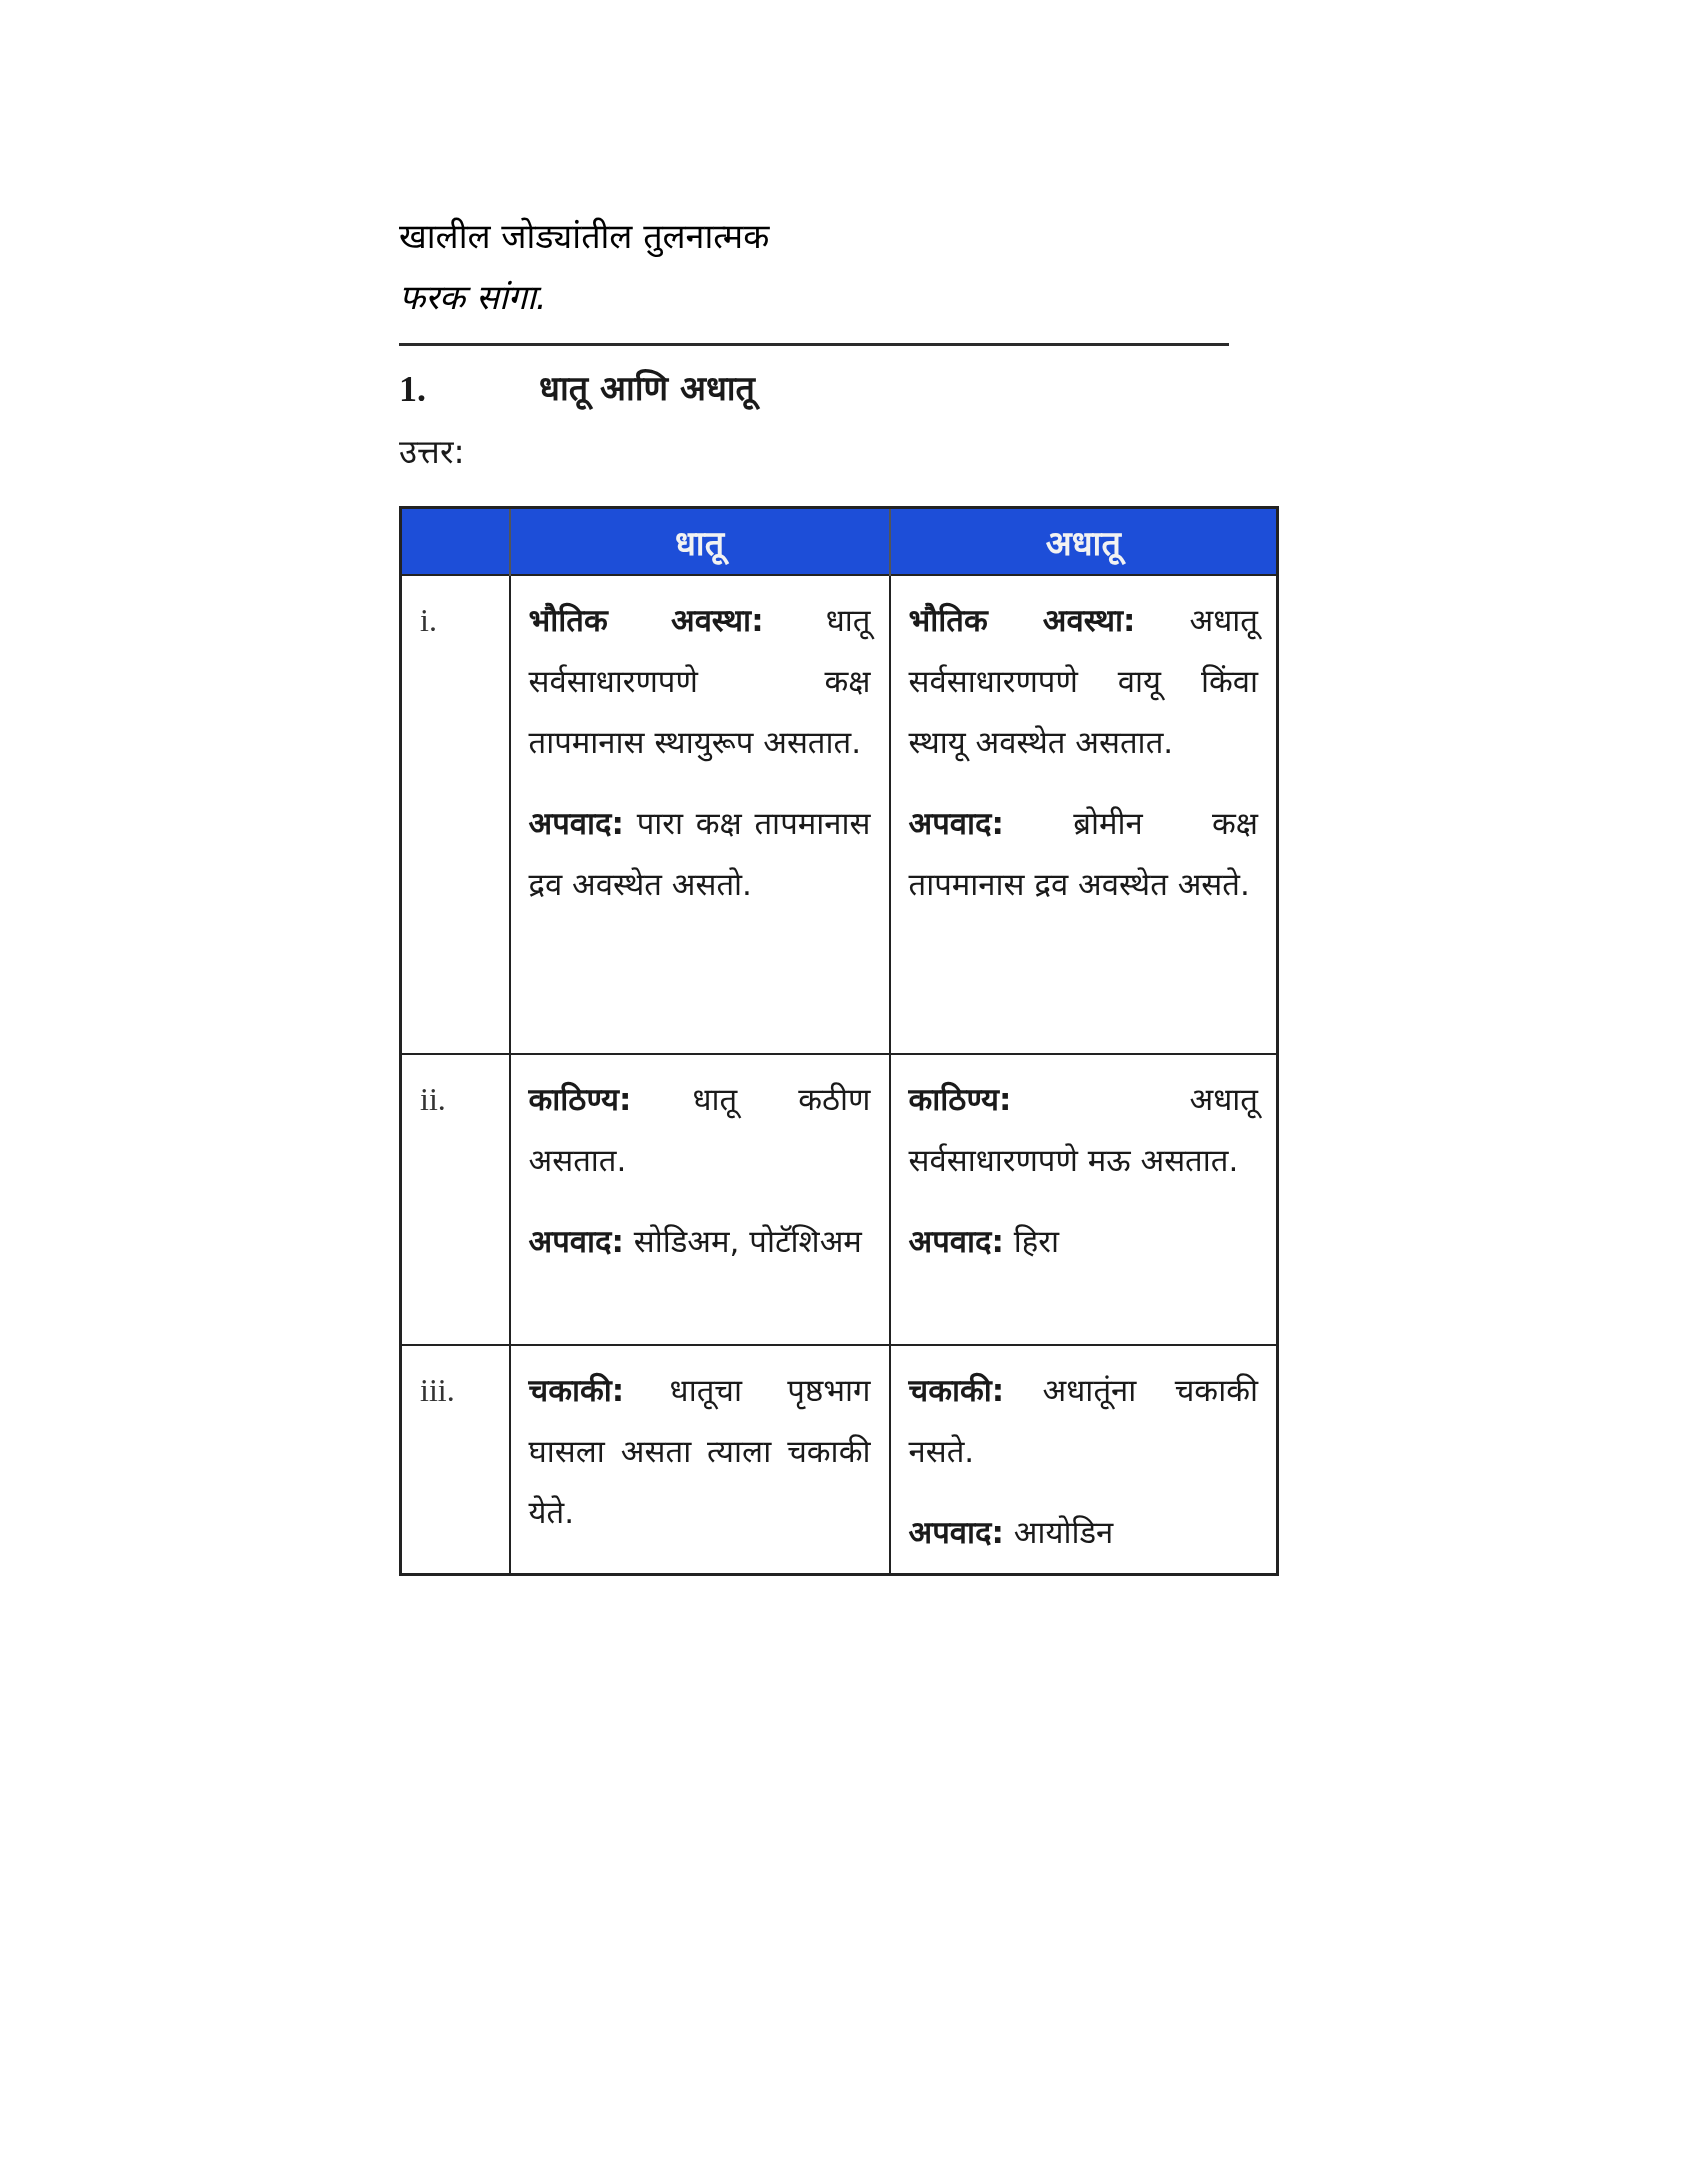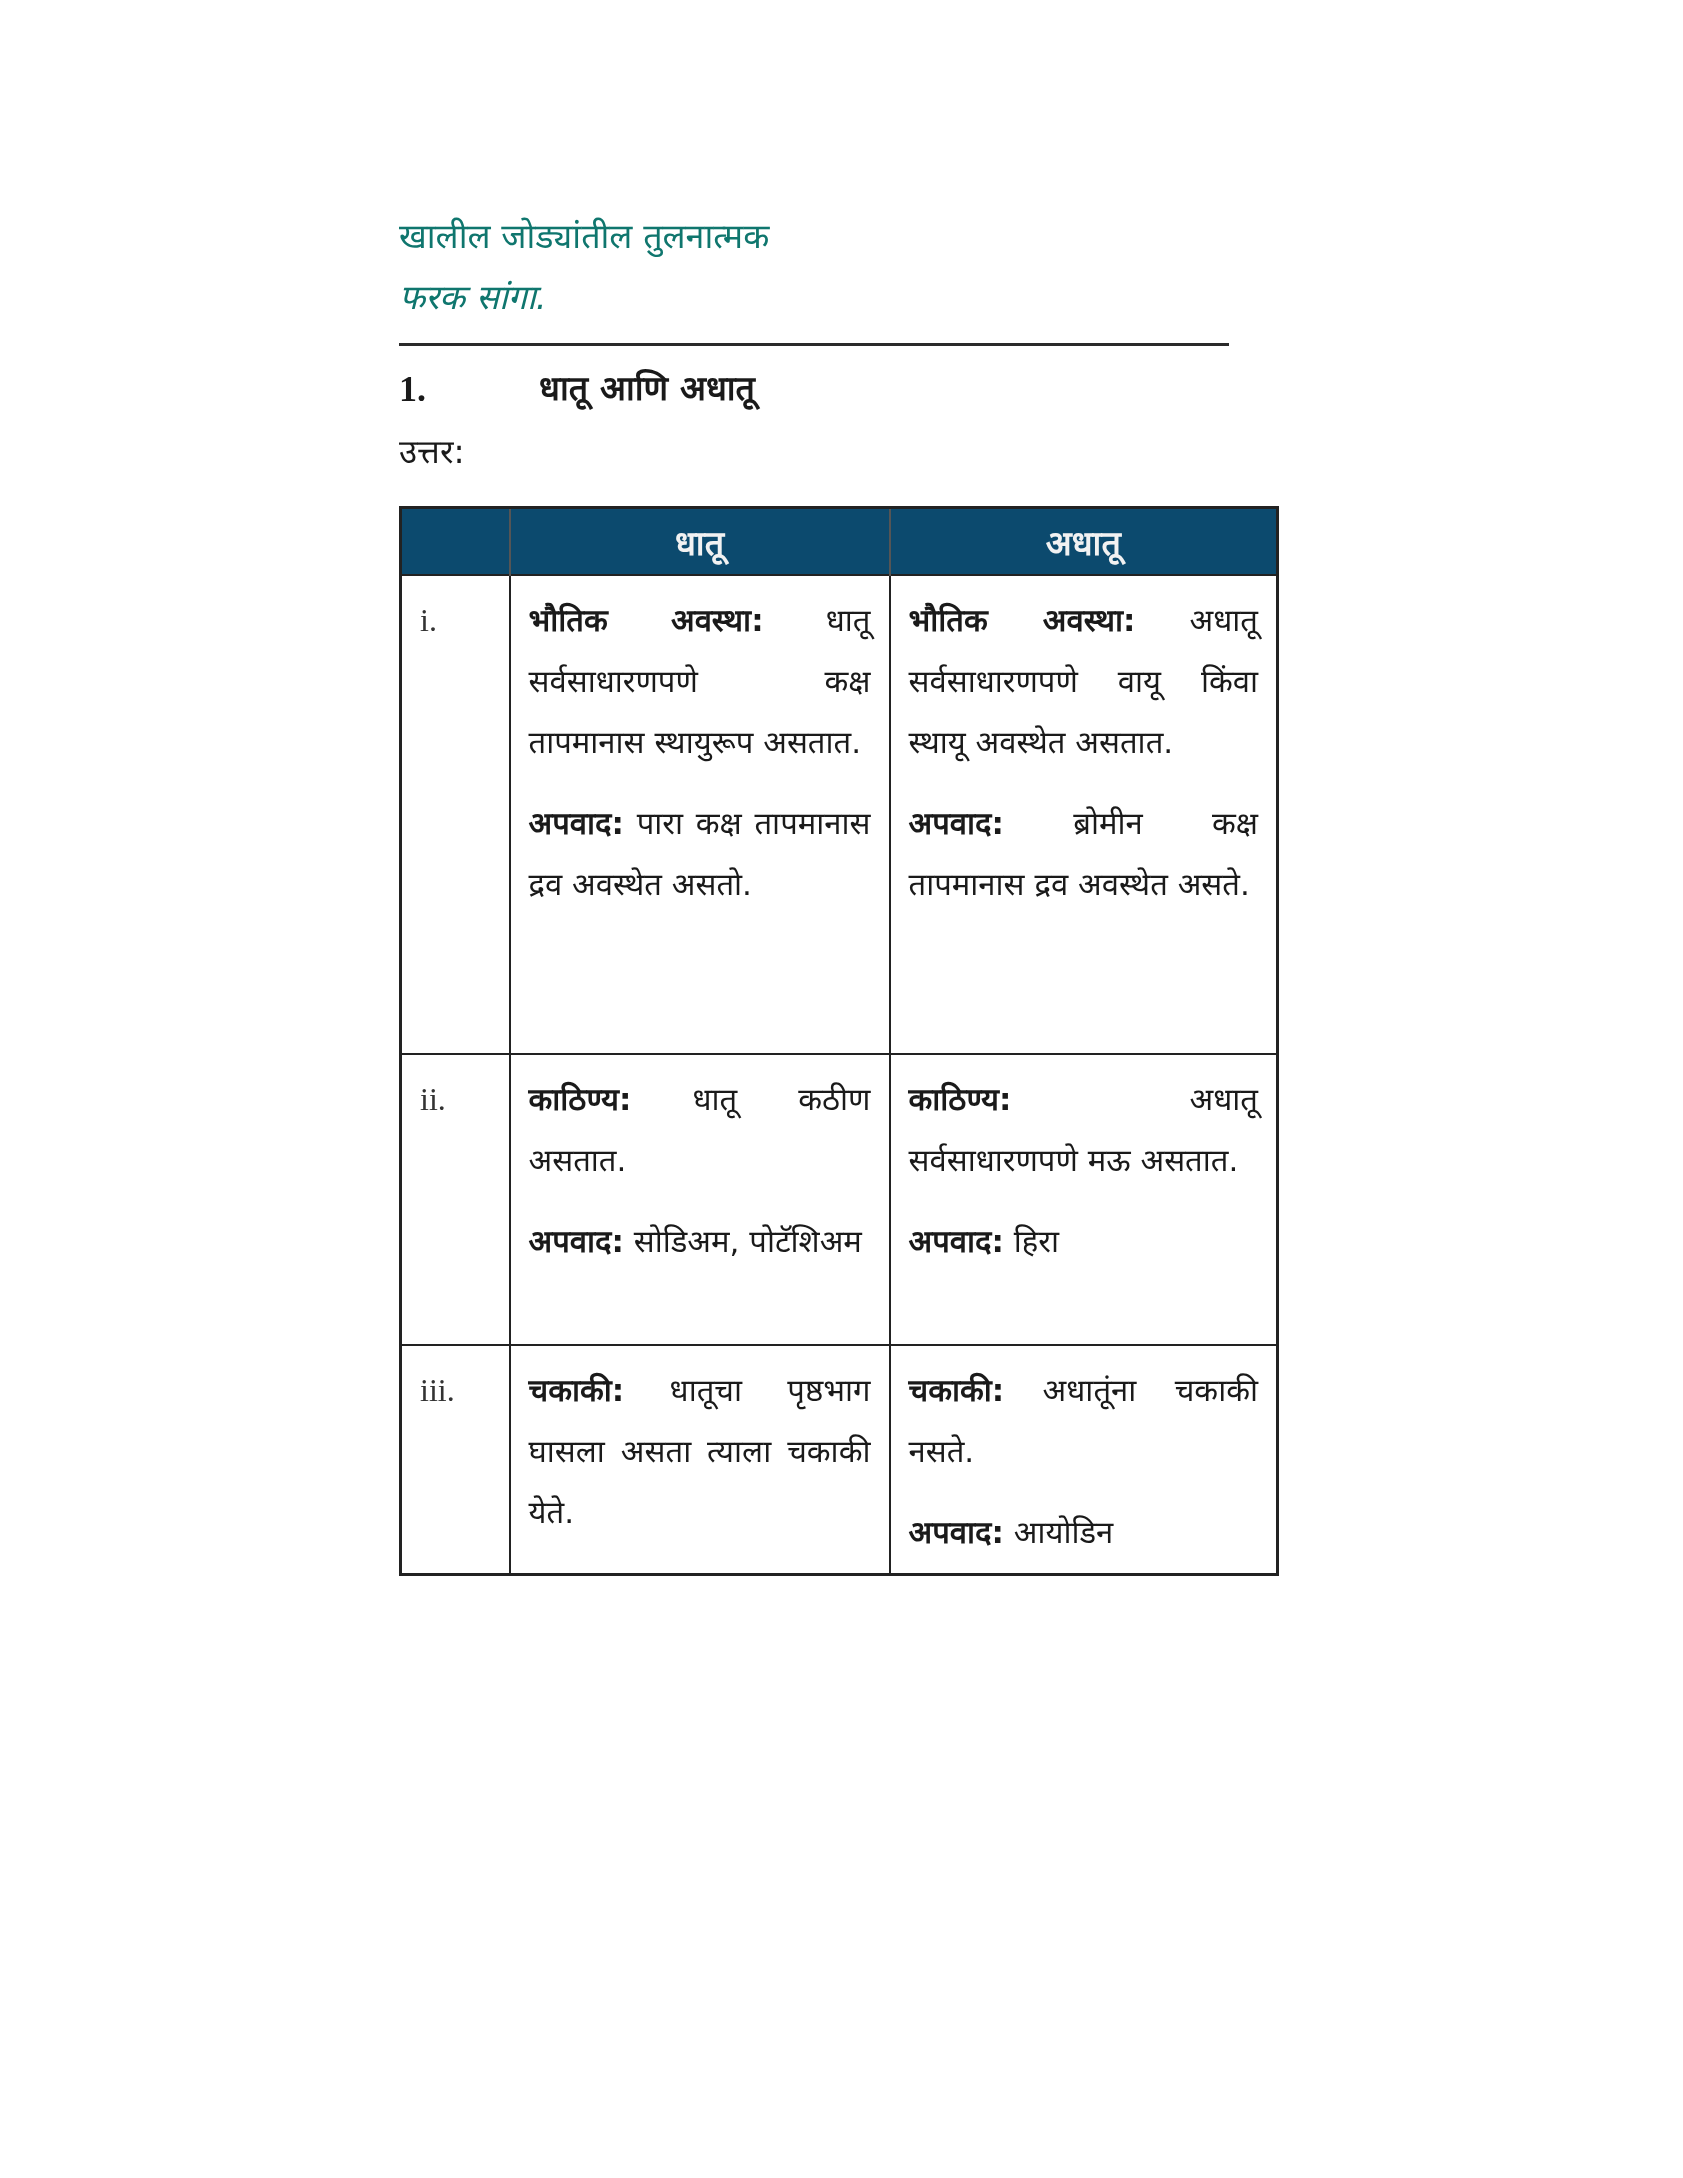--- a/index.html
+++ b/index.html
@@ -1,31 +1,31 @@
 <!DOCTYPE html>
 <html><head>
 <meta charset="utf-8">
 <style>
   html, body { margin:0; padding:0; background:#ffffff; }
   body { width:1683px; height:2178px; position:relative; overflow:hidden;
          font-family:"DejaVu Sans", sans-serif; color:#1a1a1a; }
-  .title { position:absolute; left:399px; font-size:34px; line-height:40px; color:#0f766e; }
+  .title { position:absolute; left:399px; font-size:34px; line-height:40px; color:#000000; }
   .t1 { top:216px; }
   .t2 { top:277px;font-style:italic; }
   .rule { position:absolute; left:399px; top:343px; width:830px; height:3px; background:#2a2a2a; }
   .qnum { position:absolute; left:399px; top:368px; font-family:"Liberation Serif", serif; font-size:36px; font-weight:bold; }
   .qtext { position:absolute; left:503px; top:364px; font-size:34px; font-weight:bold;margin-left:36px; }
   .ans { position:absolute; left:399px; top:428px; font-size:33px; font-weight:normal; }
 
   table.cmp { position:absolute; left:399px; top:506px; width:877px; border-collapse:collapse;
               border:3px solid #222; table-layout:fixed; }
   table.cmp col.c0 { width:109px; }
   table.cmp col.c1 { width:380px; }
   table.cmp col.c2 { width:388px; }
-  table.cmp th { background:#0c4a6e; color:#f2f2f2; font-size:34px; font-weight:bold; height:65px;
+  table.cmp th { background:#1d4ed8; color:#f2f2f2; font-size:34px; font-weight:bold; height:65px;
                  border-left:2px solid #555; text-align:center; padding:0; }
   table.cmp td { border:2px solid #222; vertical-align:top; padding:14px 18px 10px 18px;
                  font-size:31px; line-height:61px; text-align:justify; }
   table.cmp td.num { font-family:"Liberation Serif", serif; font-size:32px; padding-left:18px; color:#333; }
   .para { margin:0; }
   .para + .para { margin-top:20px; }
   .kw { font-weight:bold; }
   .r1 td { height:453px; }
   .r2 td { height:265px; }
   .r3 td { height:201px;margin-top:21px; }

